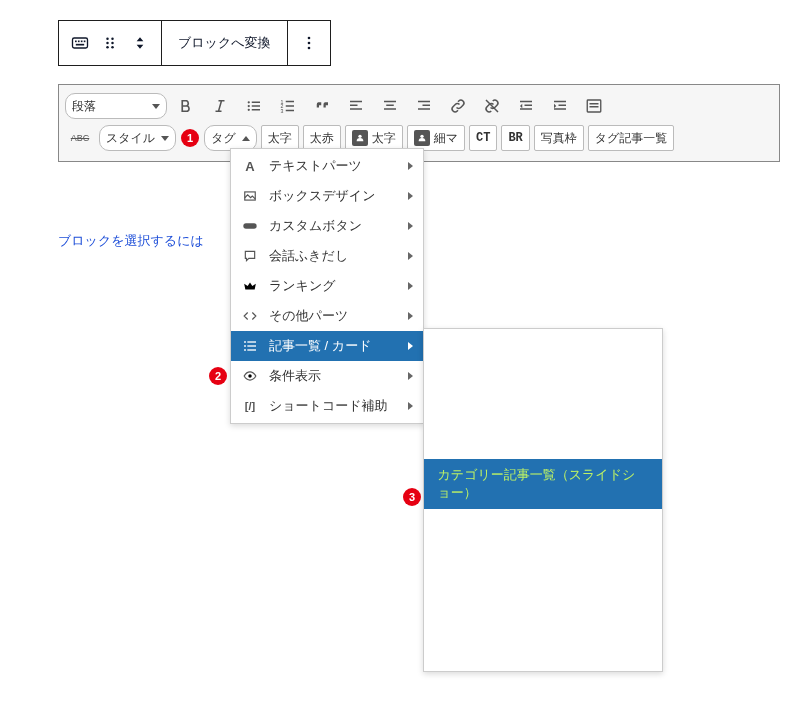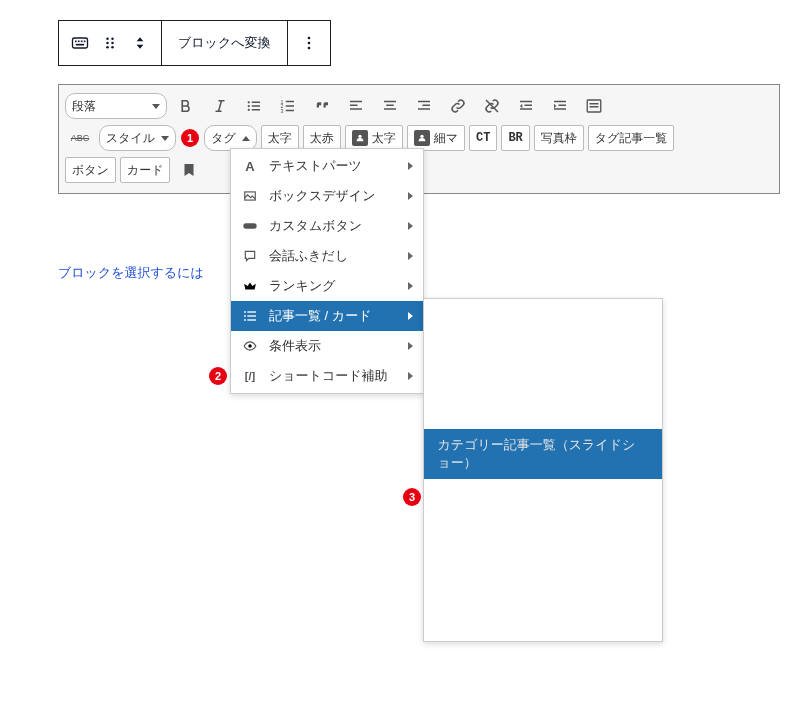--- a/index.html
+++ b/index.html
@@ -159,21 +159,21 @@
   }
   .sub-item {
     padding: 7px 14px;
     cursor: pointer;
     display: flex;
     justify-content: space-between;
     align-items: center;
   }
   .sub-item.hl {
     background: #2271b1;
-    color: #e5e5e5;
+    color: #bef264;
   }
   .sub-item .mi-arrow { border-left-color: #666; }
 
   
   .callout {
     position: absolute;
     width: 18px; height: 18px;
     border-radius: 50%;
     background: #e60012;
     color: #fff;
@@ -370,29 +370,20 @@
           </svg>
       </span>
       <span>細マ</span>
     </div>
     <div class="btn mono">CT</div>
     <div class="btn mono">BR</div>
     <div class="btn">写真枠</div>
     <div class="btn">タグ記事一覧</div>
   </div>
 
-  <div class="row">
-    <div class="btn">ボタン</div>
-    <div class="btn">カード</div>
-    <div class="ibtn">
-        <svg viewBox="0 0 24 24">
-          <path d="M6 4h12v16l-6-4-6 4z"></path>
-        </svg>
-      </div>
-  </div>
 
   <div class="menu" style="left:171px; top:63px;">
     <div class="menu-item">
       <span class="mi-icon">
           <b>A</b>
         </span>
       <span class="mi-label">テキストパーツ</span>
       <span class="mi-arrow"></span>
     </div>
     <div class="menu-item">
@@ -423,20 +414,29 @@
       <span class="mi-label">会話ふきだし</span>
       <span class="mi-arrow"></span>
     </div>
     <div class="menu-item">
       <span class="mi-icon">
           <svg width="14" height="14" viewBox="0 0 24 24">
             <path d="M4 18h16l2-10-6 4-4-6-4 6-6-4z"></path>
           </svg>
         </span>
       <span class="mi-label">ランキング</span>
+      <span class="mi-arrow"></span>
+    </div>
+    <div class="menu-item">
+      <span class="mi-icon">
+          <svg width="14" height="14" viewBox="0 0 24 24">
+            <path d="M8 6l-6 6 6 6M16 6l6 6-6 6" fill="none" stroke="currentColor" stroke-width="2"></path>
+          </svg>
+        </span>
+      <span class="mi-label">その他パーツ</span>
       <span class="mi-arrow"></span>
     </div>
     <div class="menu-item hl" style="position:relative">
       <span class="mi-icon">
           <svg width="16" height="16" viewBox="0 0 24 24" fill="currentColor">
             <rect x="3" y="5" width="3" height="2"></rect>
             <rect x="3" y="11" width="3" height="2"></rect>
             <rect x="3" y="17" width="3" height="2"></rect>
             <rect x="8" y="5" width="13" height="2"></rect>
             <rect x="8" y="11" width="13" height="2"></rect>

